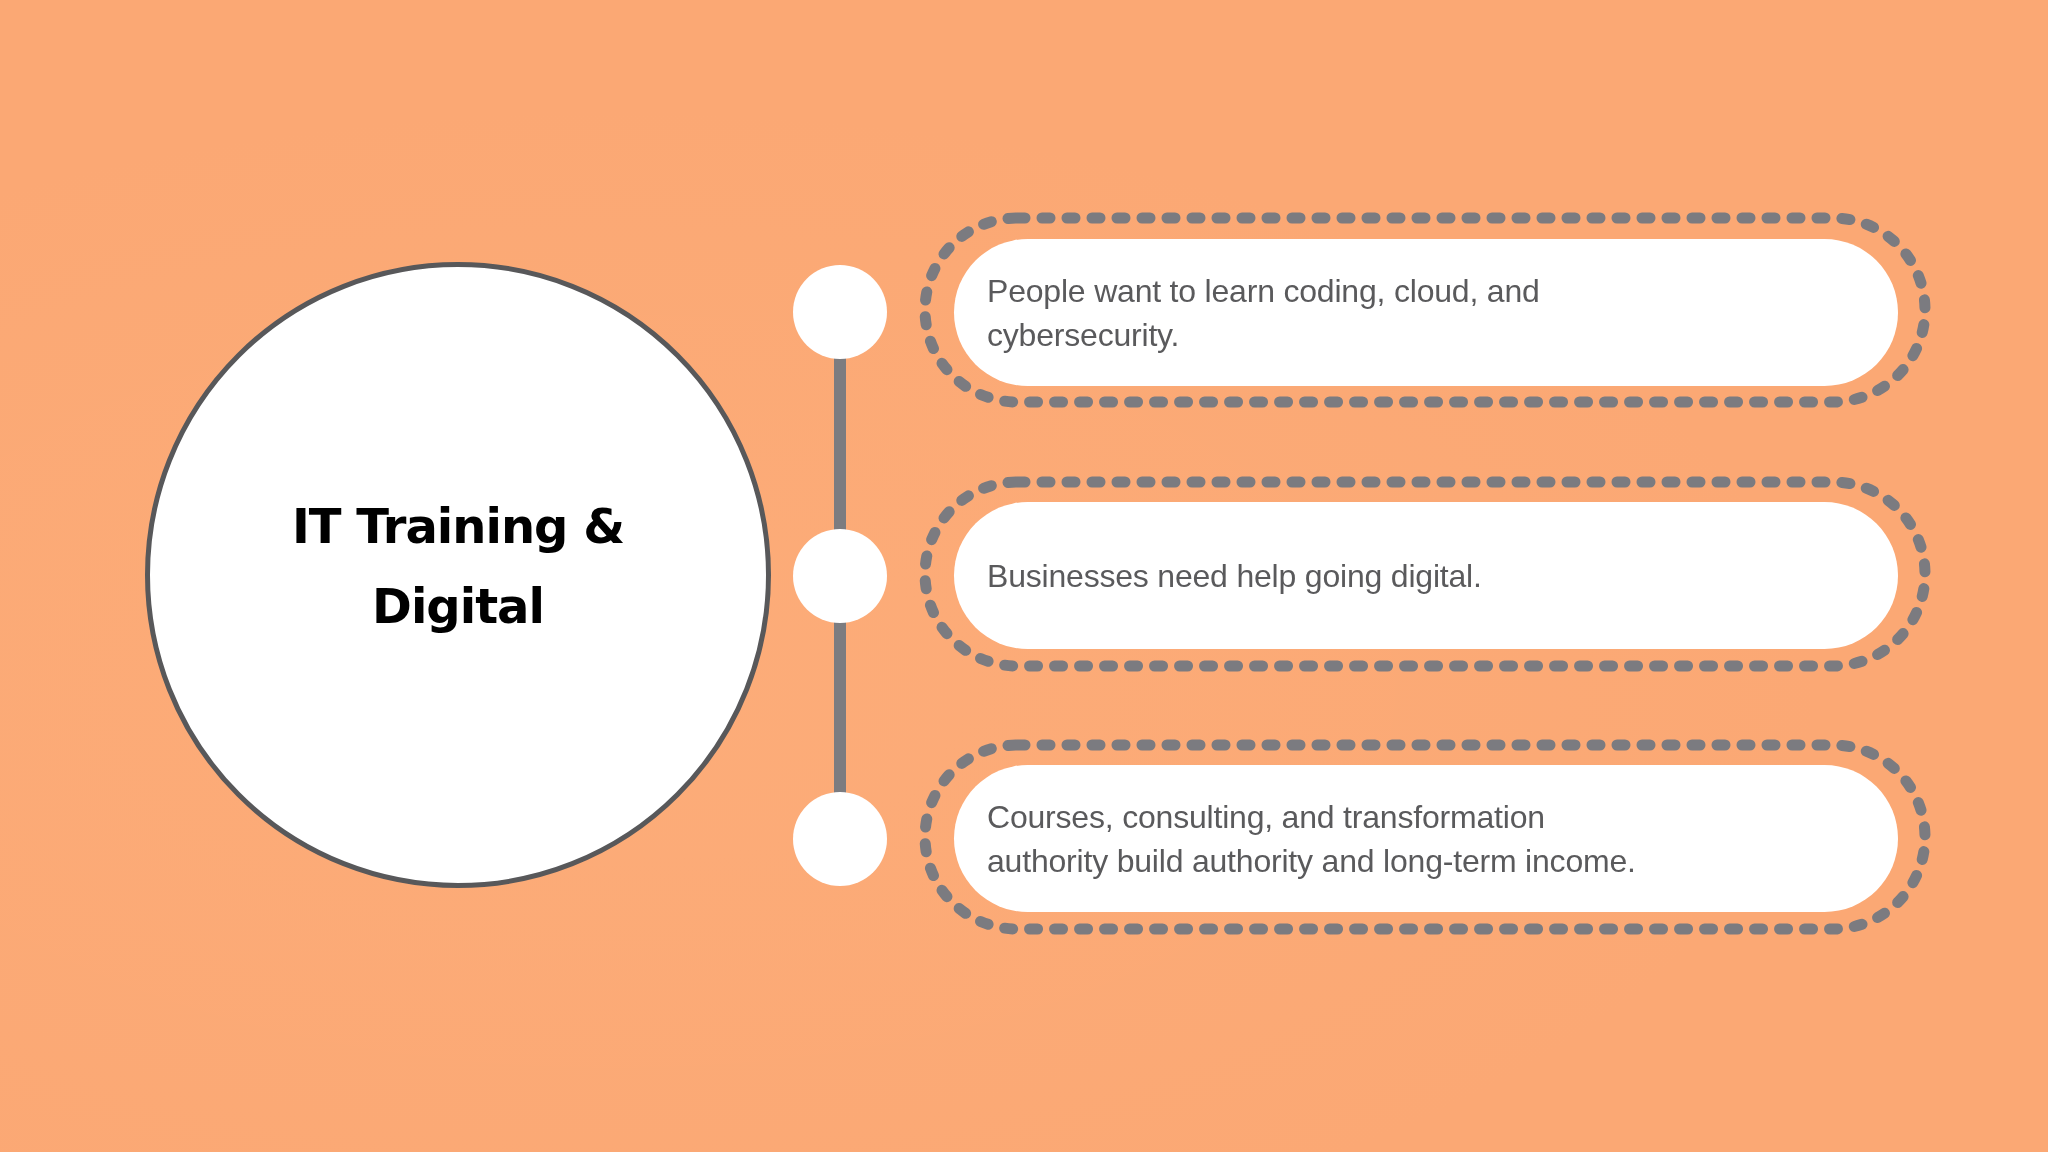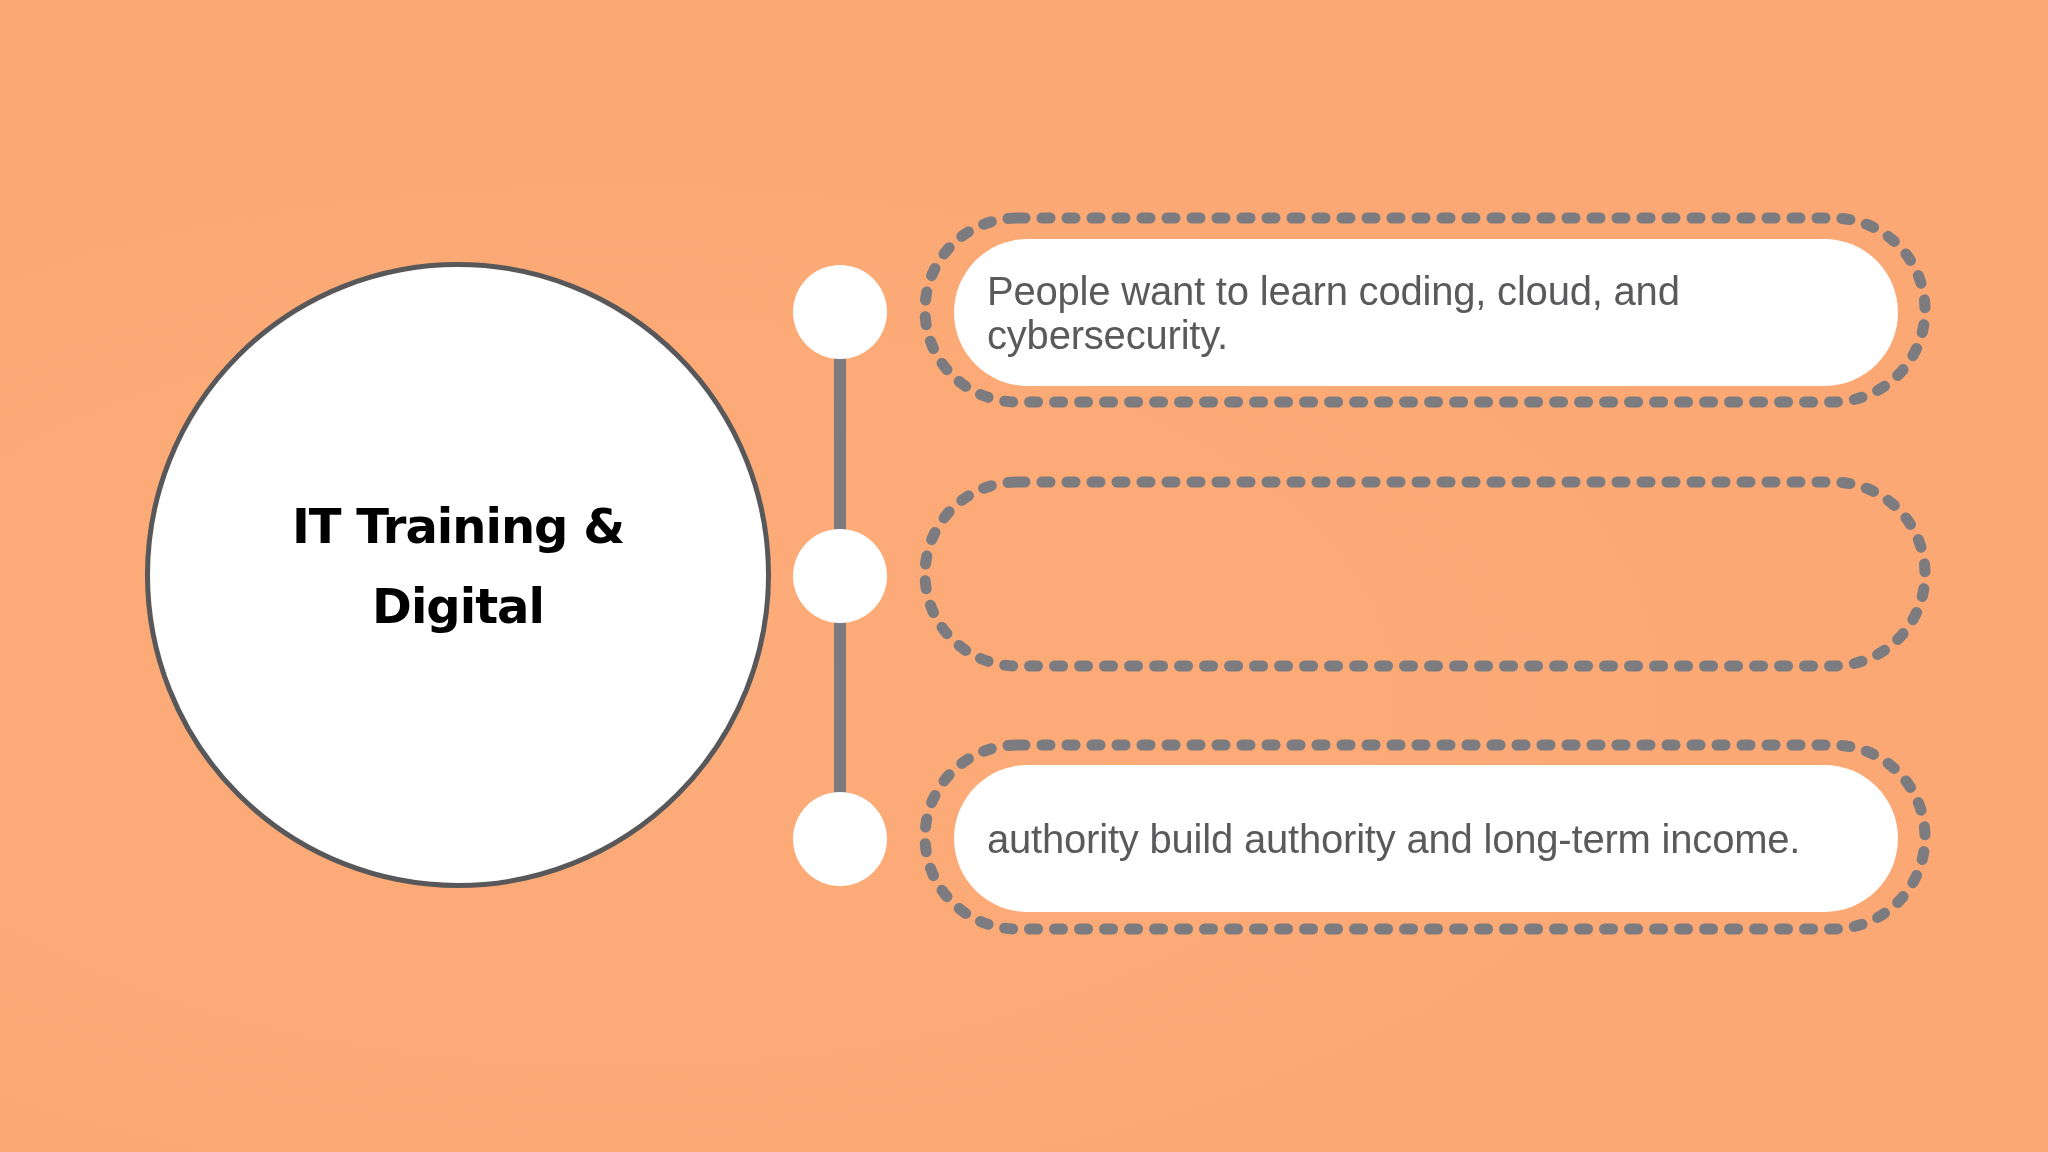--- a/index.html
+++ b/index.html
@@ -82,21 +82,21 @@
     height: 147px;
     border-radius: 74px;
     background: #ffffff;
     display: flex;
     align-items: center;
   }
   .pill-text {
     padding-left: 33px;
     padding-right: 20px;
     font-family: "Liberation Sans", "DejaVu Sans", sans-serif;
-    font-size: 40px;
+    font-size: 32px;
     line-height: 44px;
     color: #5a5a5c;
     letter-spacing: -0.2px;
   }
 </style>
 </head>
 <body>
 
 <div class="bg-glow"></div>
 
@@ -121,24 +121,30 @@
       <div>People want to learn coding, cloud, and</div>
       <div>cybersecurity.</div>
     </div>
   </div>
 </div>
 
 <div class="card" style="top:476px;">
   <svg viewBox="0 0 1030 200">
     <rect x="15" y="6" width="1000" height="184" rx="92" ry="92" fill="none" stroke="#7B7B80" stroke-width="11" stroke-linecap="round" stroke-dasharray="8 17"></rect>
   </svg>
+  <div class="pill" style="top:26px;">
+    <div class="pill-text">
+      <div>Businesses need help going digital.</div>
+    </div>
+  </div>
 </div>
 
 <div class="card" style="top:739px;">
   <svg viewBox="0 0 1030 200">
     <rect x="15" y="6" width="1000" height="184" rx="92" ry="92" fill="none" stroke="#7B7B80" stroke-width="11" stroke-linecap="round" stroke-dasharray="8 17"></rect>
   </svg>
   <div class="pill" style="top:26px;">
     <div class="pill-text">
+      <div>Courses, consulting, and transformation</div>
       <div>authority build authority and long-term income.</div>
     </div>
   </div>
 </div>
 
 </body></html>

